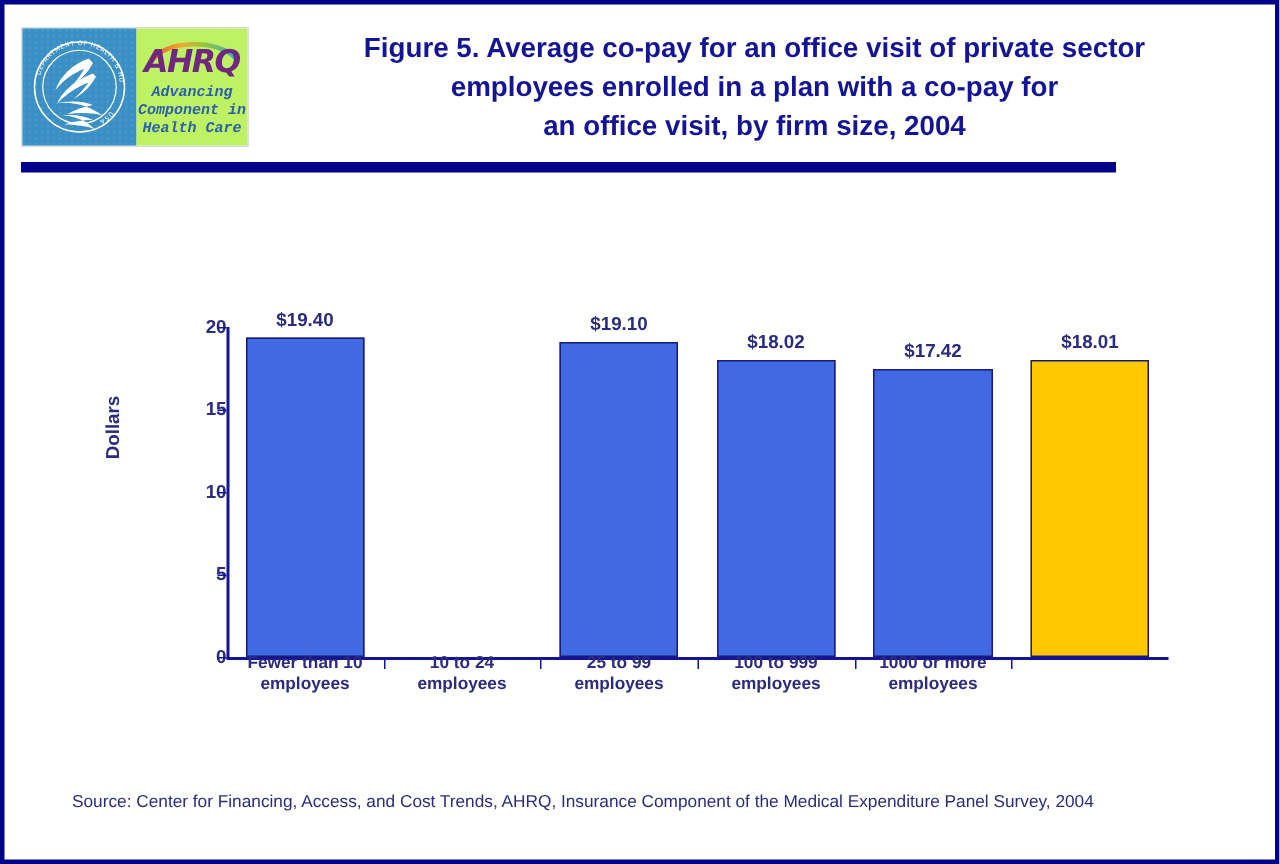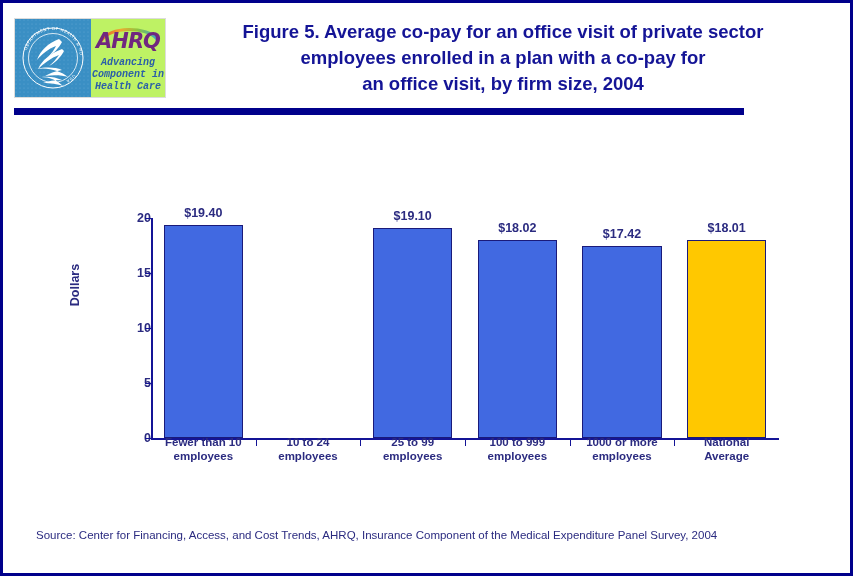--- a/index.html
+++ b/index.html
@@ -206,21 +206,21 @@
     position: absolute;
     top: 317px;
     width: 1px;
     height: 6px;
     background: #141496;
   }
 
   
   #source {
     position: absolute;
-    left: 33px;
+    left: 45px;
     top: 526px;
     font-family: "Liberation Sans", sans-serif;
     font-size: 11.5px;
     color: #2b2b80;
     white-space: nowrap;
   }
 </style>
 </head>
 <body>
 
@@ -341,21 +341,17 @@
       <div class="cat-label" style="left: 462px; width: 104.667px;">
         <div>100 to 999</div>
         <div>employees</div>
       </div>
       <div class="xtick-mark" style="left: 462px;"></div>
       <div class="cat-label" style="left: 566.667px; width: 104.667px;">
         <div>1000 or more</div>
         <div>employees</div>
       </div>
       <div class="xtick-mark" style="left: 566.667px;"></div>
-      <div class="cat-label" style="left: 671.333px; width: 104.667px;">
-        <div>National</div>
-        <div>Average</div>
-      </div>
       <div class="xtick-mark" style="left: 671.333px;"></div>
     </div>
 
   <div id="source">Source: Center for Financing, Access, and Cost Trends, AHRQ, Insurance Component of the Medical Expenditure Panel Survey, 2004</div>
 </div>
 
 </body></html>

